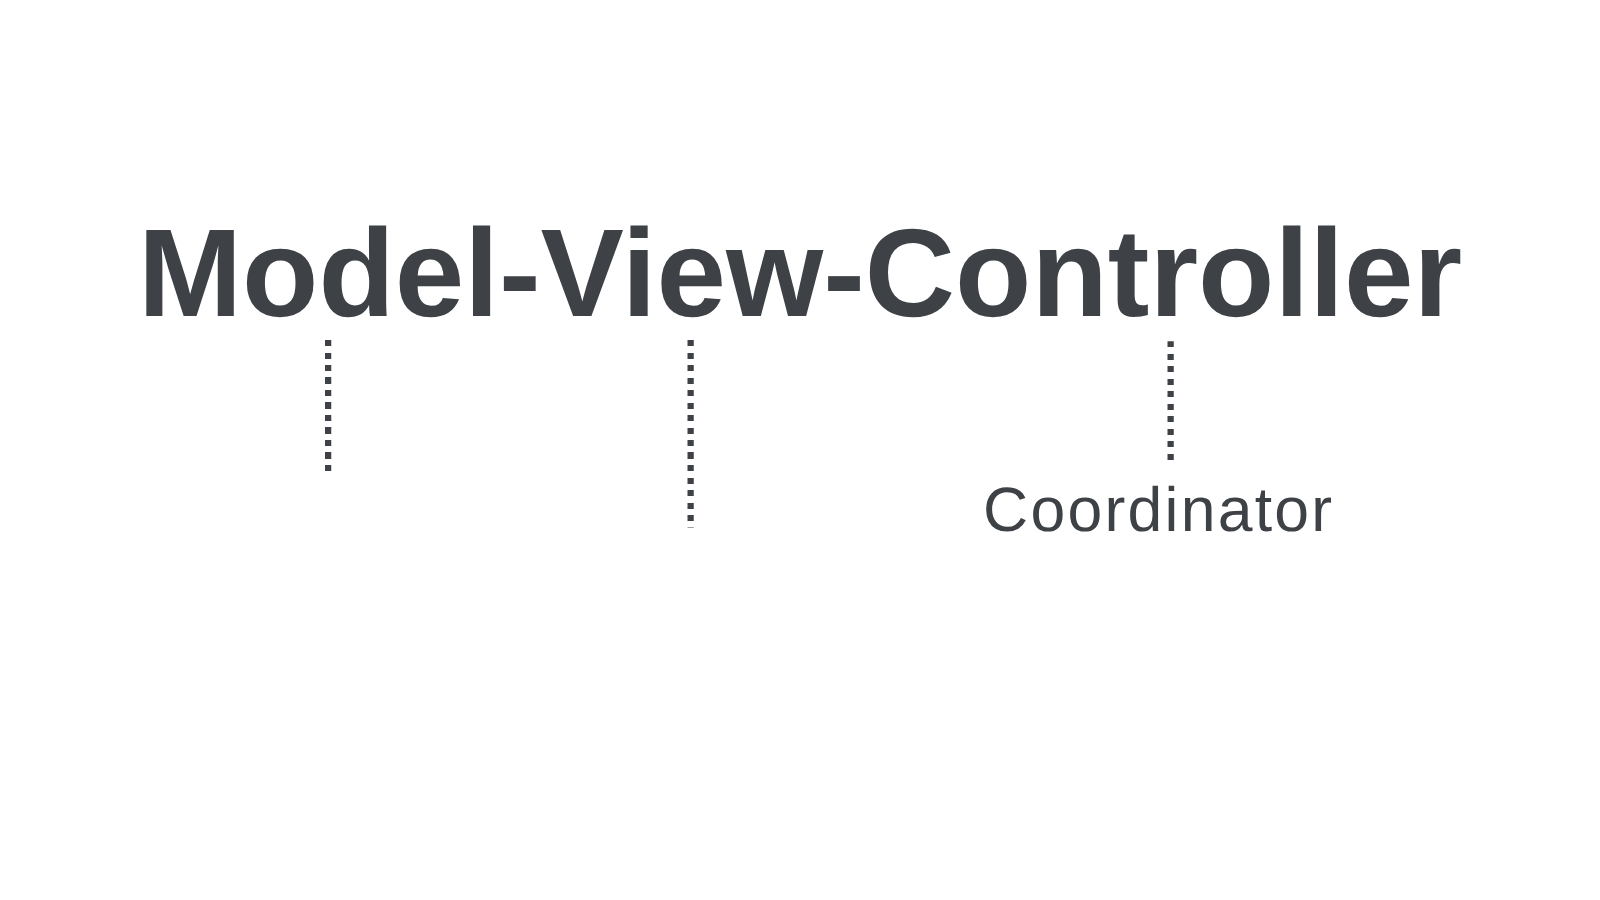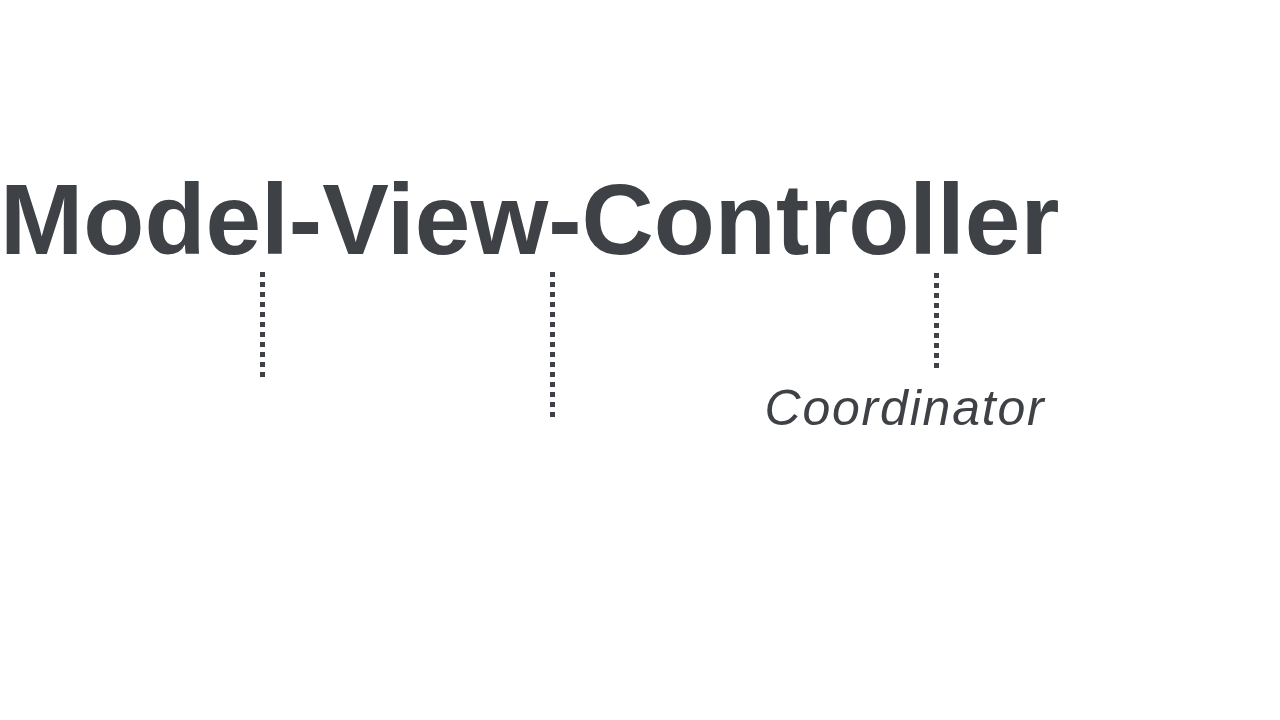--- a/index.html
+++ b/index.html
@@ -14,20 +14,21 @@
     overflow: hidden;
     background: var(--bg, #ffffff);
     font-family: "Liberation Sans", sans-serif;
   }
   .title {
     position: absolute;
     left: 0;
     top: 169px;
     width: 1280px;
     margin: 0;
+    text-align: center;
     font-size: 100px;
     line-height: 100px;
     font-weight: 700;
     letter-spacing: 0px;
     color: var(--ink, #3e4247);
     white-space: nowrap;
   }
   .connector {
     position: absolute;
     width: 5px;
@@ -46,21 +47,21 @@
     margin: 0;
     font-size: 50px;
     line-height: 50px;
     font-weight: 400;
     letter-spacing: 1.8px;
     color: var(--ink, #3e4247);
     white-space: nowrap;
   }
   .label.l1 { left: 254px; top: 383px; }
   .label.l2 { left: 548px; top: 435px; }
-  .label.l3 { left: 905px; top: 383px; font-style: italic; }
+  .label.l3 { left: 927px; top: 383px; }
 </style>
 </head>
 <body>
 
 <div class="canvas" style="--ink: #3e4247; --bg: #ffffff;">
 
   <h1 class="title">Model-View-Controller</h1>
 
   <div class="connector c1"></div>
   <div class="connector c2"></div>

